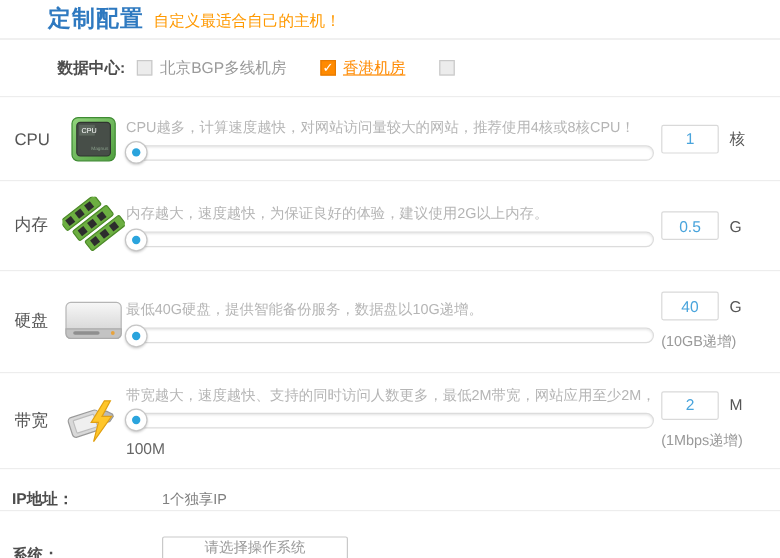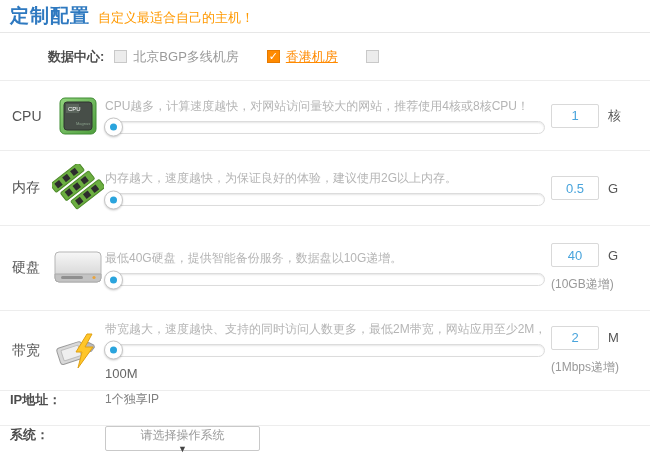--- a/index.html
+++ b/index.html
@@ -2,21 +2,21 @@
 <html><head>
 <meta charset="utf-8">
 <style>
   * { margin:0; padding:0; box-sizing:border-box; }
   html,body { background:#fff; }
   body { width:650px; height:465px; font-family:"Liberation Sans","DejaVu Sans",sans-serif; overflow:hidden; }
   .page { width:650px; height:465px; background:#fff; }
 
   
   .header { height:33px; display:flex; align-items:center; padding-left:10px; border-bottom:1px solid #e7e7e7; }
-  .title { font-size:19px; font-weight:bold; color:#2e79c0; letter-spacing:1px; }
+  .title { font-size:19px; font-weight:bold; color:#2e79c0; letter-spacing:1px;margin-left:30px; }
   .subtitle { font-size:13px; color:#ff9900; margin-left:8px; margin-top:3px; }
 
   
   .dc-row { height:47px; display:flex; align-items:center; padding-left:48px; }
   .dc-label { font-size:13px; font-weight:bold; color:#4d4d4d; margin-right:10px; }
   .dc-opt { display:flex; align-items:center; margin-right:28px; cursor:pointer; }
   .cb { width:13px; height:13px; border:1px solid #c9c9c9; background:#ececec; margin-right:6px; position:relative; flex:0 0 auto; }
   .cb.checked { background:#ff8a00; border-color:#e67a00; }
   .cb.checked::after { content:"✓"; position:absolute; left:1px; top:-1px; color:#fff; font-size:11px; font-weight:bold; }
   .dc-opt-label { font-size:13px; color:#9a9a9a; }
@@ -36,21 +36,21 @@
   .dot { width:7px; height:7px; border-radius:50%; background:#2aa4dd; }
   .track-note { font-size:13px; color:#666; margin-top:9px; padding-right:2px; }
   .row-value { width:105px; flex:0 0 auto; padding-left:6px; }
   .value-line { display:flex; align-items:center; }
   .val-input { width:48px; height:24px; border:1px solid #d9d9d9; border-radius:2px; text-align:center;
                color:#49a4dc; font-size:13px; font-family:inherit; margin-right:9px; outline:none; }
   .unit { font-size:13px; color:#555; }
   .note { font-size:12px; color:#999; margin-top:9px; white-space:nowrap; }
 
   
-  .info-row { display:flex; align-items:flex-start; border-top:1px solid #ededed; padding-left:10px; }
+  .info-row { display:flex; align-items:flex-end; border-top:1px solid #ededed; padding-left:10px;gap:30px; }
   .info-row.last { border-bottom:1px solid #ededed; }
   .info-label { width:95px; font-size:13px; font-weight:bold; color:#4d4d4d; flex:0 0 auto; }
   .info-value { font-size:12px; color:#808080; }
   .select { width:155px; height:25px; border:1px solid #c9c9c9; border-radius:2px; background:#fff;
             display:flex; align-items:center; justify-content:space-between; padding:0 8px; cursor:pointer;flex-direction:column; }
   .select-text { font-size:12px; color:#999; }
   .caret { font-size:9px; color:#444; }
 </style>
 </head>
 <body>

